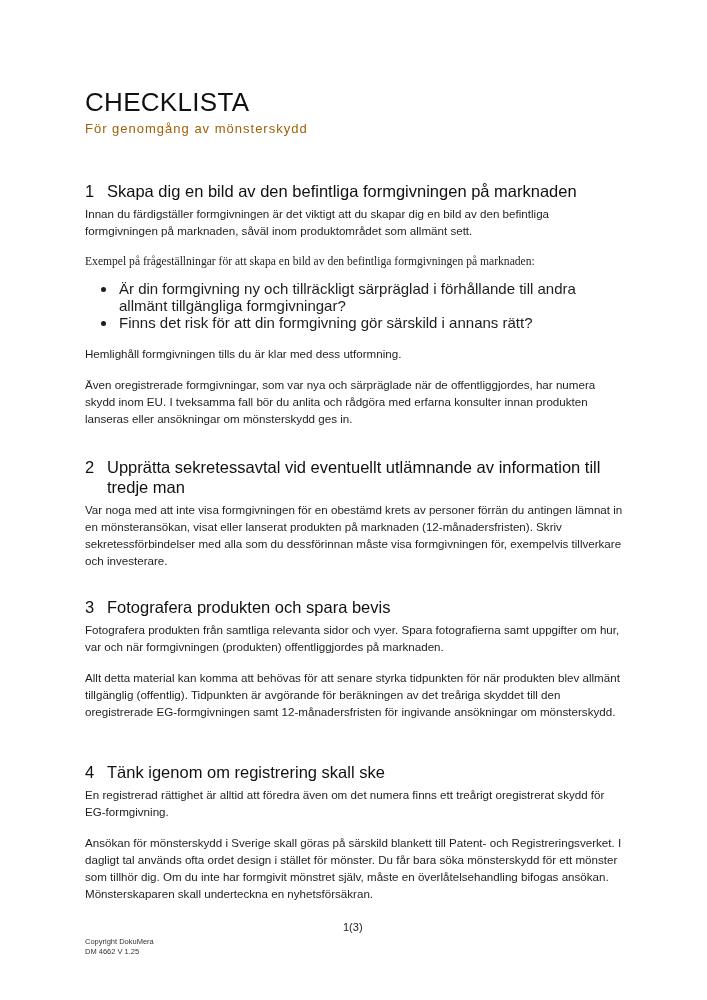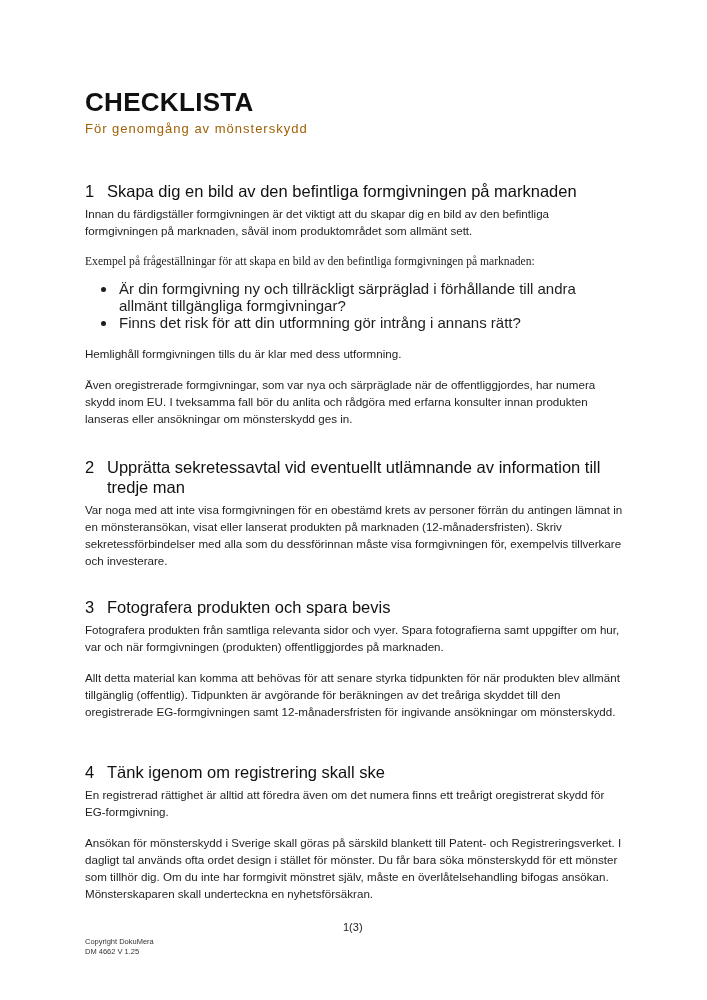--- a/index.html
+++ b/index.html
@@ -1,19 +1,19 @@
 <!DOCTYPE html>
 <html><head>
 <meta charset="utf-8">
 <style>
   html, body { margin: 0; padding: 0; background: #ffffff; }
   body { width: 707px; height: 1000px; position: relative; overflow: hidden;
          font-family: "Liberation Sans", "DejaVu Sans", sans-serif; color: #1a1a1a; }
   .page { position: absolute; left: 0; top: 0; width: 707px; height: 1000px; }
-  .title { position: absolute; left: 85px; top: 87px; font-size: 26px; letter-spacing: 0.3px; color: #111; font-weight: bold; margin: 0; }
+  .title { position: absolute; left: 85px; top: 87px; font-size: 26px; letter-spacing: 0.3px; color: #111; font-weight: normal; margin: 0; }
   .subtitle { position: absolute; left: 85px; top: 121px; font-size: 13px; letter-spacing: 1px; color: #a16207; margin: 0; }
   .section { position: absolute; left: 85px; width: 540px; }
   .section h2 { margin: 0 0 4px 0; font-size: 16.5px; font-weight: normal; color: #111; line-height: 20px; display: flex; }
   .section h2 .num { width: 22px; flex: 0 0 22px; }
   .section h2 .htext { flex: 1; }
   .section p { margin: 0 0 14px 0; font-size: 11.6px; line-height: 17px; color: #1e1e1e; }
   .section ul { margin: 0 0 14px 0; padding-left: 32px; font-size: 15px; line-height: 17px; color: #1e1e1e; }
   .section ul li { margin: 0; padding-left: 2px; }
   .pagenum { position: absolute; left: 343px; top: 921px; font-size: 11px; color: #222; }
   .footer { position: absolute; left: 85px; top: 937px; font-size: 7.5px; line-height: 10px; color: #333; }
@@ -27,21 +27,21 @@
 
   <div class="section" style="top:181px;">
     <h2>
       <span class="num">1</span>
       <span class="htext">Skapa dig en bild av den befintliga formgivningen på marknaden</span>
     </h2>
     <p>Innan du färdigställer formgivningen är det viktigt att du skapar dig en bild av den befintliga formgivningen på marknaden, såväl inom produktområdet som allmänt sett.</p>
     <p style="margin-bottom:10px;font-family:Liberation Serif, serif;">Exempel på frågeställningar för att skapa en bild av den befintliga formgivningen på marknaden:</p>
     <ul>
       <li>Är din formgivning ny och tillräckligt särpräglad i förhållande till andra allmänt tillgängliga formgivningar?</li>
-      <li>Finns det risk för att din utformning gör intrång i annans rätt?</li>
+      <li>Finns det risk för att din formgivning gör särskild i annans rätt?</li>
     </ul>
     <p>Hemlighåll formgivningen tills du är klar med dess utformning.</p>
     <p>Även oregistrerade formgivningar, som var nya och särpräglade när de offentliggjordes, har numera skydd inom EU. I tveksamma fall bör du anlita och rådgöra med erfarna konsulter innan produkten lanseras eller ansökningar om mönsterskydd ges in.</p>
   </div>
 
   <div class="section" style="top:457px;">
     <h2>
       <span class="num">2</span>
       <span class="htext">Upprätta sekretessavtal vid eventuellt utlämnande av information till tredje man</span>
     </h2>

